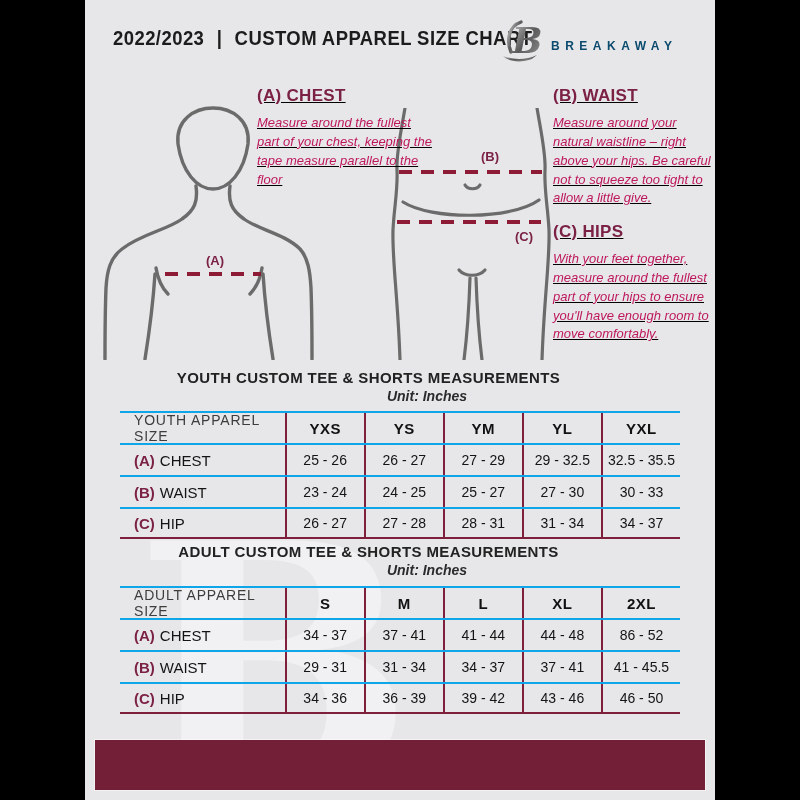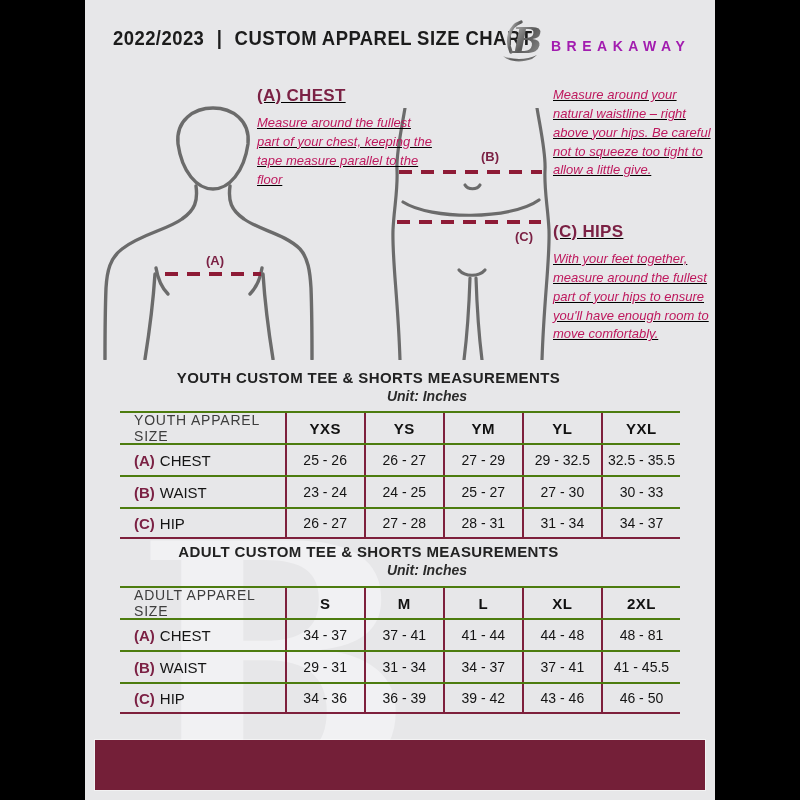--- a/index.html
+++ b/index.html
@@ -9,41 +9,41 @@
   }
   .page{
     position:absolute;left:85px;top:0;width:630px;height:800px;
     background:#e7e7e9;overflow:hidden;
   }
   
   .hdr{position:absolute;left:28px;top:26px;display:flex;gap:14px;align-items:center;
     transform:scaleX(.88);transform-origin:left center;
     font-weight:700;font-size:21px;color:#1c1c1c;letter-spacing:.5px;white-space:nowrap;}
   .brand-wrap{position:absolute;left:414px;top:18px;display:flex;align-items:center;gap:8px;}
-  .brand{font-weight:700;font-size:14px;letter-spacing:5.5px;color:#a21caf;margin-top:6px;}
+  .brand{font-weight:700;font-size:12px;letter-spacing:5.5px;color:#0c4a6e;margin-top:6px;}
   
   .instr{position:absolute;z-index:2;text-decoration:underline;}
   .instr h3{margin:0 0 8px 0;font-size:17px;font-weight:800;color:#7B2144;letter-spacing:.3px;}
   .instr p{margin:0;font-size:13px;font-style:italic;font-weight:500;color:#be185d;line-height:1.45;}
   .instr-chest{left:172px;top:86px;width:178px;}
   .instr-waist{left:468px;top:86px;width:160px;}
   .instr-hips{left:468px;top:222px;width:168px;}
   
   .fig{position:absolute;z-index:1;}
   .fig-torso{left:18px;top:82px;}
   .fig-lower{left:306px;top:108px;}
   .fig svg text{font-family:"Liberation Sans",sans-serif;font-weight:700;font-size:13px;fill:#7B2144;}
   
   .sec-title{position:absolute;left:0;width:567px;text-align:center;
     font-size:15px;font-weight:700;color:#222;letter-spacing:.4px;z-index:2;}
   .sec-unit{position:absolute;left:0;width:630px;text-align:center;
     font-size:14px;font-style:italic;font-weight:600;color:#2b2b2b;z-index:2;margin-left:27px;}
   
   .sz-table{position:absolute;left:35px;width:560px;z-index:2;}
-  .t-row{display:flex;height:32px;align-items:stretch;border-top:2px solid #4d7c0f;box-sizing:border-box;}
+  .t-row{display:flex;height:32px;align-items:stretch;border-top:2px solid #0ea5e9;box-sizing:border-box;}
   .t-row:last-child{border-bottom:2px solid #7E203C;}
   .t-label{width:184px;display:flex;align-items:center;padding-left:14px;box-sizing:border-box;}
   .t-cell{width:89px;border-left:2px solid #7E203C;display:flex;align-items:center;
     justify-content:center;box-sizing:border-box;}
   .t-head .t-label{font-size:14px;color:#3d3d3d;letter-spacing:.8px;}
   .t-head .t-cell{font-size:15px;font-weight:700;color:#111;letter-spacing:.5px;}
   .t-data .t-label{font-size:15px;color:#141414;gap:5px;}
   .t-data .t-label .pfx{color:#7B2144;font-weight:800;}
   .t-data .t-cell{font-size:14px;color:#141414;text-align:right;}
   
@@ -115,20 +115,21 @@
       <path d="M6,114 L150,114" stroke="#8E1B36" stroke-width="4.2" stroke-dasharray="13 9" fill="none"></path>
       <text x="124" y="133">(C)</text>
     </svg>
   </div>
 
   <div class="instr instr-chest">
     <h3>(A) CHEST</h3>
     <p>Measure around the fullest part of your chest, keeping the tape measure parallel to the floor</p>
   </div>
   <div class="instr instr-waist">
+    <h3>(B) WAIST</h3>
     <p>Measure around your natural waistline – right above your hips. Be careful not to squeeze too tight to allow a little give.</p>
   </div>
   <div class="instr instr-hips">
     <h3>(C) HIPS</h3>
     <p>With your feet together, measure around the fullest part of your hips to ensure you'll have enough room to move comfortably.</p>
   </div>
 
   <div class="sec-title" style="top:369px">YOUTH CUSTOM TEE &amp; SHORTS MEASUREMENTS</div>
   <div class="sec-unit" style="top:388px">Unit: Inches</div>
 
@@ -190,21 +191,21 @@
     </div>
     <div class="t-row t-data">
       <div class="t-label">
           <span class="pfx">(A)</span>
           <span>CHEST</span>
         </div>
       <div class="t-cell">34 - 37</div>
       <div class="t-cell">37 - 41</div>
       <div class="t-cell">41 - 44</div>
       <div class="t-cell">44 - 48</div>
-      <div class="t-cell">48 - 81</div>
+      <div class="t-cell">86 - 52</div>
     </div>
     <div class="t-row t-data">
       <div class="t-label">
           <span class="pfx">(B)</span>
           <span>WAIST</span>
         </div>
       <div class="t-cell">29 - 31</div>
       <div class="t-cell">31 - 34</div>
       <div class="t-cell">34 - 37</div>
       <div class="t-cell">37 - 41</div>

